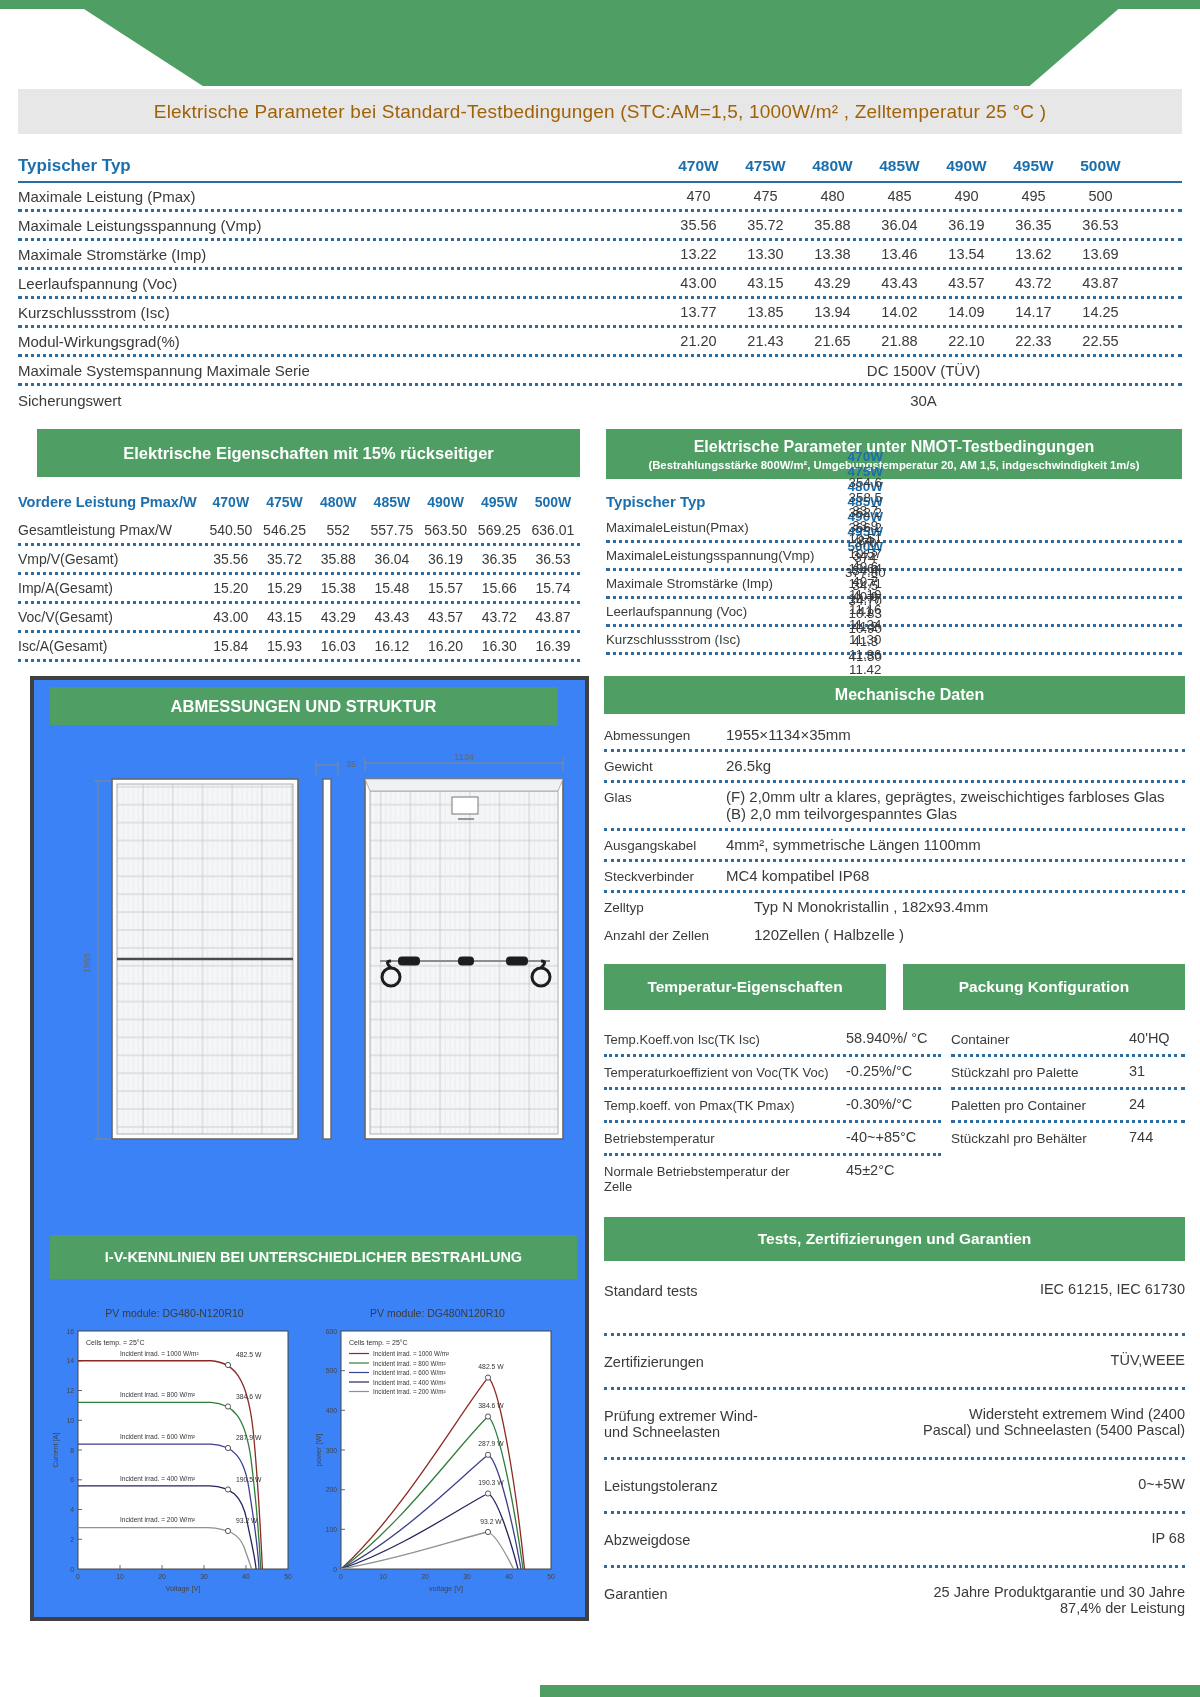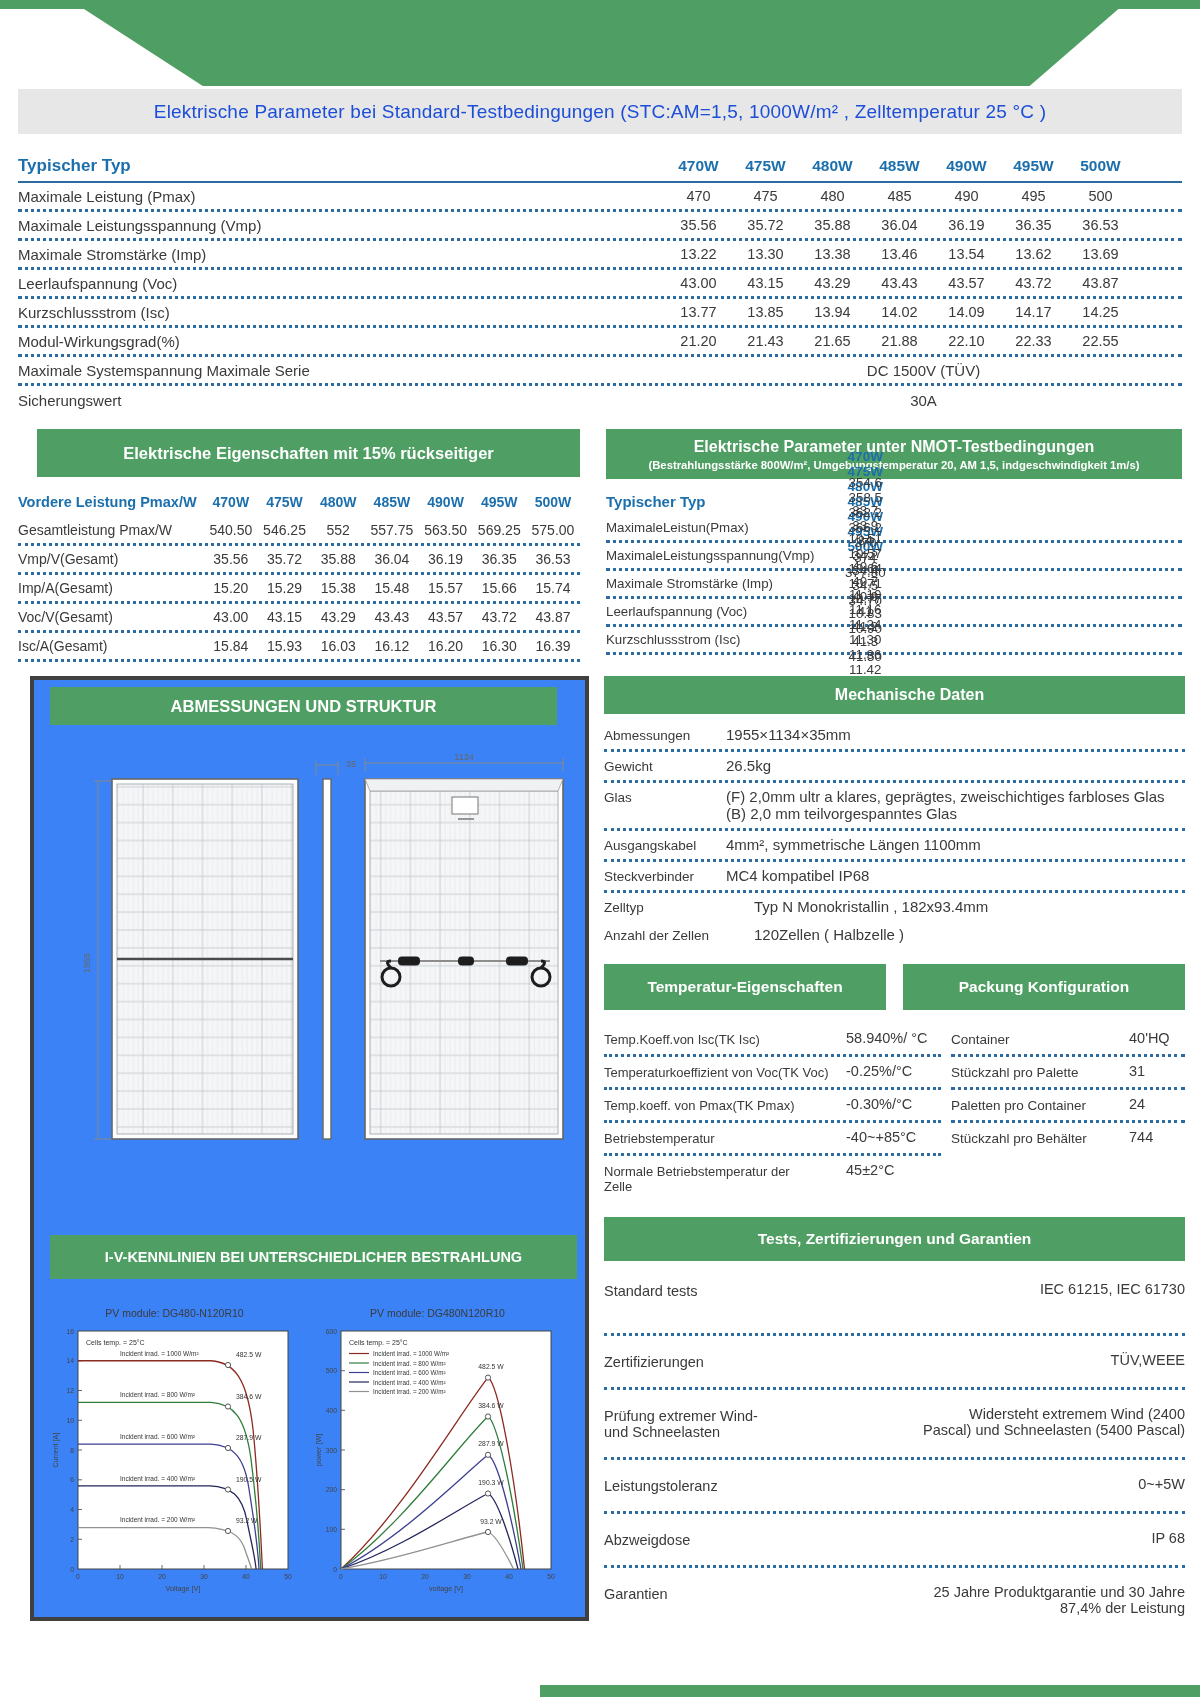--- a/index.html
+++ b/index.html
@@ -6,21 +6,21 @@
   body { background:#fff; font-family:"Liberation Sans", sans-serif; color:#3a3a3a; }
   .page { position:relative; width:1200px; height:1697px; margin:0 auto; background:#fff; overflow:hidden; }
 
   
   .banner { position:relative; height:86px; }
   .banner-strip { position:absolute; top:0; left:0; right:0; height:9px; background:#4f9e63; }
   .banner-trap { position:absolute; top:9px; left:0; right:0; height:77px; background:#4f9e63;
                  clip-path:polygon(7% 0, 93.2% 0, 85.8% 100%, 16.9% 100%); }
 
   .graybar { margin:3px 18px 0; height:45px; background:#e7e7e7; display:flex; align-items:center; justify-content:center;
-             font-size:19px; color:#1d4ed8; letter-spacing:.2px; }
+             font-size:19px; color:#a16207; letter-spacing:.2px; }
 
   
   .stc { margin:16px 18px 0; }
   .trow { display:flex; align-items:center; height:29px; }
   .trow.thead { height:33px; border-bottom:2px solid #2d6ca3; }
   .tlabel { flex:1; font-size:15px; }
   .thead .tlabel { color:#1c6fad; font-weight:bold; font-size:17px; }
   .tcols { display:flex; }
   .tcol { width:67px; text-align:center; font-size:14.5px; }
   .thead .tcol { color:#1c6fad; font-weight:bold; font-size:15.5px; }
@@ -249,21 +249,21 @@
         <div class="trow dotted-b">
             <div class="tlabel">Gesamtleistung Pmax/W</div>
             <div class="tfill">
 
             <div class="tcol">540.50</div>
                 <div class="tcol">546.25</div>
                 <div class="tcol">552</div>
                 <div class="tcol">557.75</div>
                 <div class="tcol">563.50</div>
                 <div class="tcol">569.25</div>
-                <div class="tcol">575.00</div>
+                <div class="tcol">636.01</div>
               </div>
           </div>
             <div class="trow dotted-b">
             <div class="tlabel">Vmp/V(Gesamt)</div>
             <div class="tfill">
 
             <div class="tcol">35.56</div>
                 <div class="tcol">35.72</div>
                 <div class="tcol">35.88</div>
                 <div class="tcol">36.04</div>

